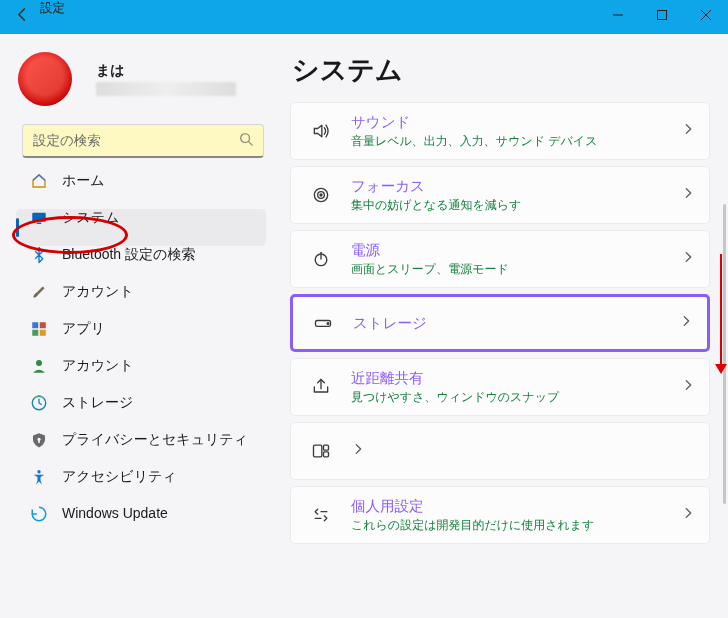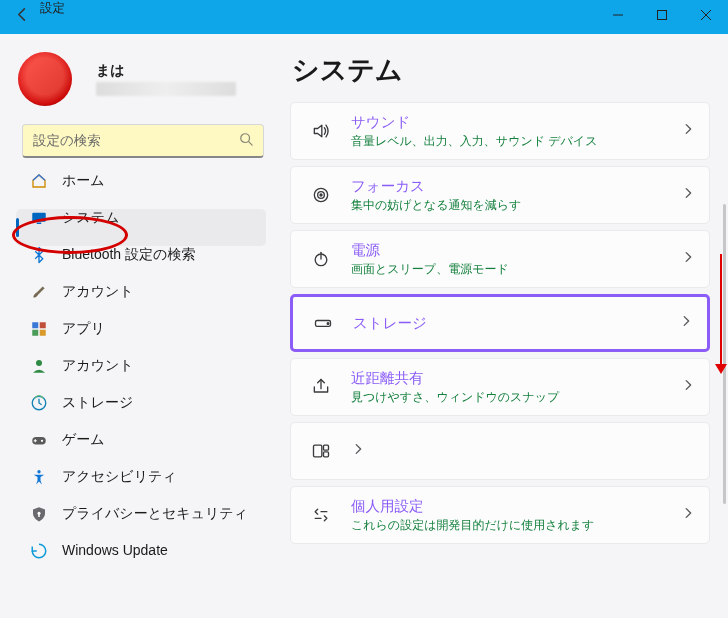--- a/index.html
+++ b/index.html
@@ -226,45 +226,35 @@
               <circle cx="12" cy="12" r="9" fill="none" stroke="#1584b5" stroke-width="1.8"></circle>
               <path d="M12 7 V12 L15 14" stroke="#1584b5" stroke-width="1.8" fill="none" stroke-linecap="round"></path>
               <path d="M6 6 Q12 -2 18 6" stroke="#6bbf73" stroke-width="1.4" fill="none"></path>
             </svg>
           </span>
           <span>ストレージ</span>
         </div>
         <div class="nav-item">
           <span class="nav-ico">
             <svg width="18" height="18" viewBox="0 0 24 24">
-              <rect x="3" y="8" width="18" height="10" rx="5" fill="#5a5a5a"></rect>
-              <circle cx="16" cy="13" r="1.5" fill="#fff"></circle>
-              <path d="M7 11 V15 M5 13 H9" stroke="#fff" stroke-width="1.5"></path>
-            </svg>
-          </span>
-          <span>ゲーム</span>
-        </div>
-        <div class="nav-item">
-          <span class="nav-ico">
-            <svg width="18" height="18" viewBox="0 0 24 24">
-              <circle cx="12" cy="5" r="2.2" fill="#1077d6"></circle>
-              <path d="M5 9 H19 L14 12 V17 L16 22 L12 18 L8 22 L10 17 V12 Z" fill="#1077d6"></path>
-            </svg>
-          </span>
-          <span>アクセシビリティ</span>
-        </div>
-        <div class="nav-item">
-          <span class="nav-ico">
-            <svg width="18" height="18" viewBox="0 0 24 24">
               <path d="M12 3 L20 6 V11 C20 16 16 20 12 22 C8 20 4 16 4 11 V6 Z" fill="#6a6a6e"></path>
               <circle cx="12" cy="11" r="2" fill="#fff"></circle>
               <rect x="11" y="12" width="2" height="4" fill="#fff"></rect>
             </svg>
           </span>
           <span>プライバシーとセキュリティ</span>
+        </div>
+        <div class="nav-item">
+          <span class="nav-ico">
+            <svg width="18" height="18" viewBox="0 0 24 24">
+              <circle cx="12" cy="5" r="2.2" fill="#1077d6"></circle>
+              <path d="M5 9 H19 L14 12 V17 L16 22 L12 18 L8 22 L10 17 V12 Z" fill="#1077d6"></path>
+            </svg>
+          </span>
+          <span>アクセシビリティ</span>
         </div>
         <div class="nav-item">
           <span class="nav-ico">
             <svg width="18" height="18" viewBox="0 0 24 24">
               <path d="M12 3 A9 9 0 1 1 3 12" stroke="#0f9bd8" stroke-width="2" fill="none"></path>
               <path d="M3 6 V12 H9" stroke="#0f9bd8" stroke-width="2" fill="none"></path>
             </svg>
           </span>
           <span>Windows Update</span>
         </div>

